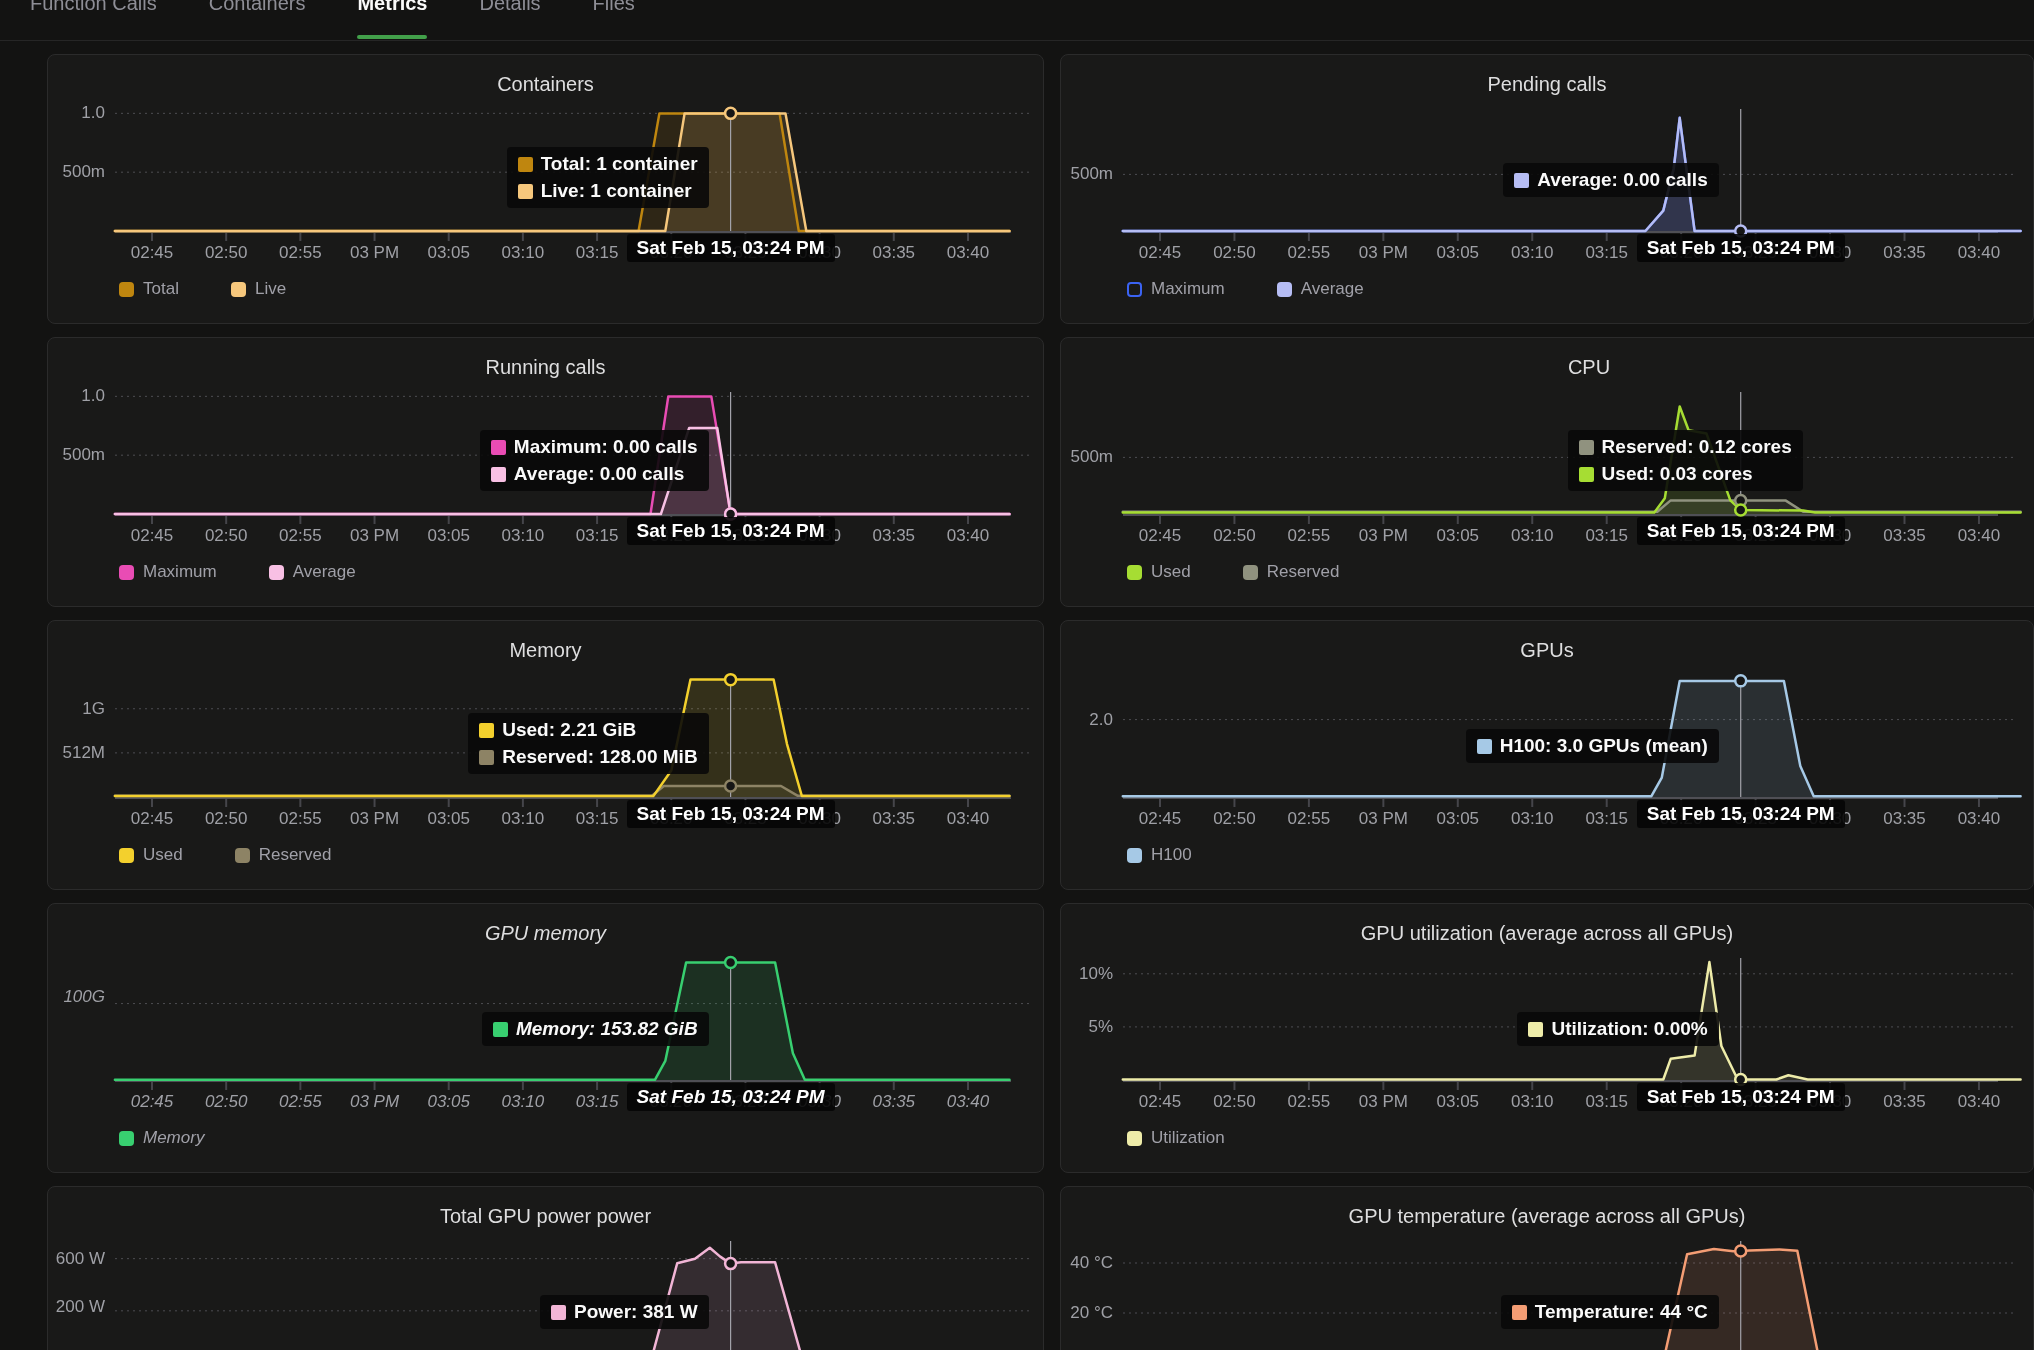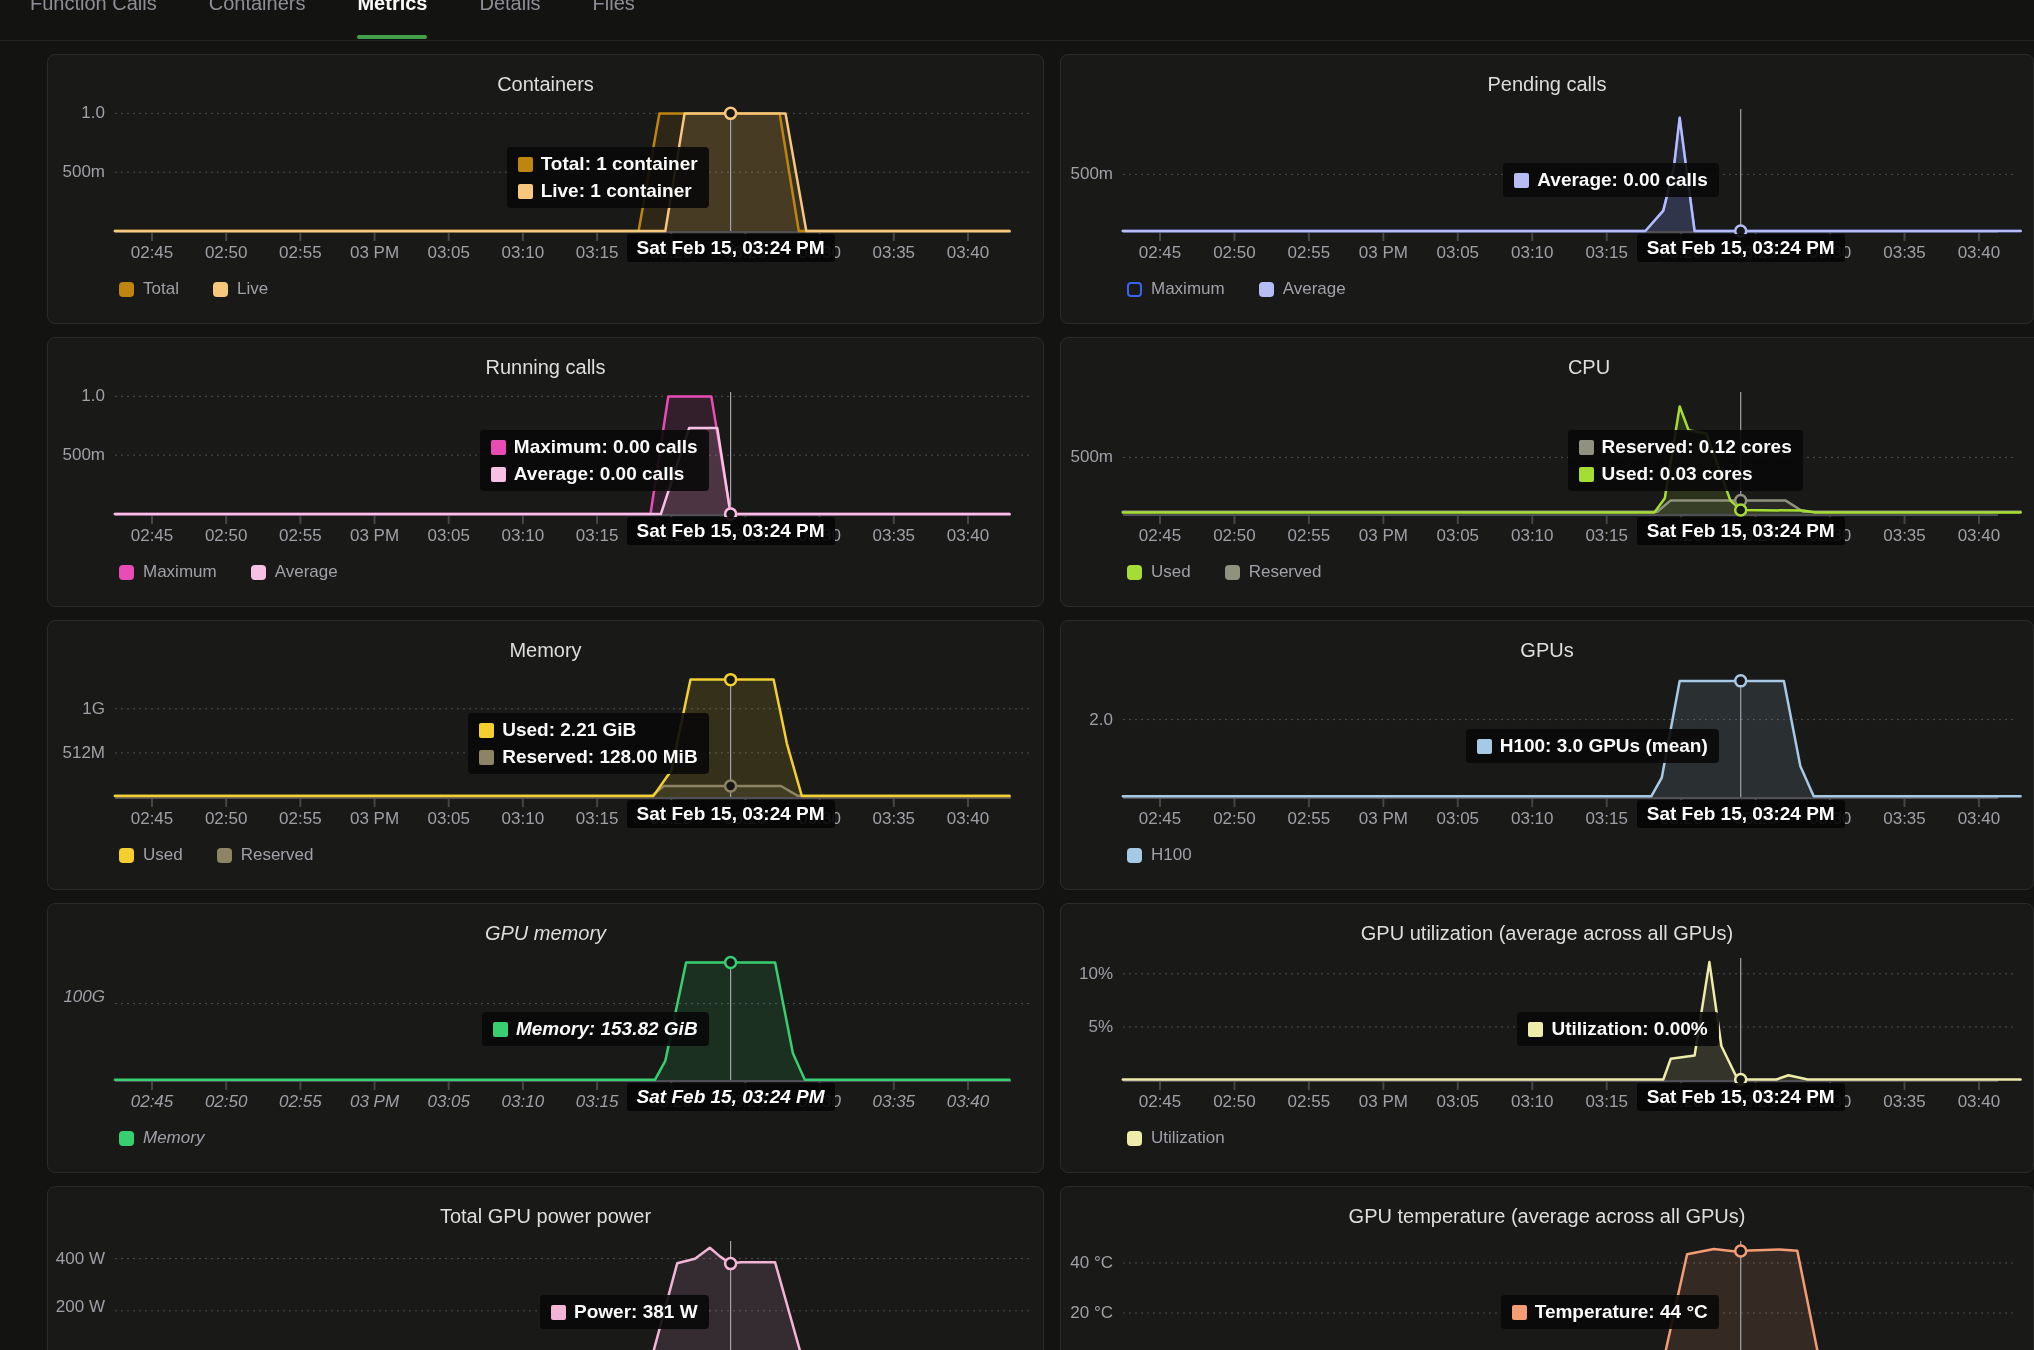--- a/index.html
+++ b/index.html
@@ -33,21 +33,21 @@
           z-index:6; }
   .vtip-row { display:flex; align-items:center; gap:8px; white-space:nowrap; }
   .vtip-sq { width:15px; height:15px; border-radius:2px; flex:none; }
   .vtip-txt { font-size:19px; font-weight:700; color:#fafafa; }
   
   .dtip { position:absolute; top:179px; transform:translateX(-50%);
           background:rgba(5,5,5,0.9); border-radius:3px; padding:3px 10px;
           font-size:19px; font-weight:700; color:#ffffff; white-space:nowrap;
           z-index:7; }
   
-  .legend { position:absolute; top:224px; display:flex; gap:34px;text-align:center; }
+  .legend { position:absolute; top:224px; display:flex; gap:52px;text-align:center; }
   .leg-item { display:flex; align-items:center; gap:9px; cursor:pointer; }
   .leg-sq { width:15px; height:15px; border-radius:4px; flex:none; }
   .leg-sq.outline { background:transparent !important; border:2.5px solid; }
   .leg-lbl { font-size:17px; color:#a0a0a8; }
 </style>
 </head>
 <body>
 
 <header class="tabbar">
     <div class="tab">
@@ -533,21 +533,21 @@
         <line x1="623.26" y1="178" x2="623.26" y2="186" stroke="#45454a" stroke-width="2"></line>
         <line x1="697.44" y1="178" x2="697.44" y2="186" stroke="#45454a" stroke-width="2"></line>
         <line x1="771.6200000000001" y1="178" x2="771.6200000000001" y2="186" stroke="#45454a" stroke-width="2"></line>
         <line x1="845.8000000000001" y1="178" x2="845.8000000000001" y2="186" stroke="#45454a" stroke-width="2"></line>
         <line x1="919.98" y1="178" x2="919.98" y2="186" stroke="#45454a" stroke-width="2"></line>
         <path d="M66.91,176 L66.9,175.5 L602.5,175.5 L629.2,76.3 L647.0,71.7 L661.8,60.7 L672.2,69.6 L682.6,76.6 L693.0,75.3 L727.1,75.3 L755.3,175.5 L961.5,175.5 L961.5208,176 Z" fill="rgba(242,181,214,0.13)" stroke="none"></path>
         <polyline points="66.9,175.5 602.5,175.5 629.2,76.3 647.0,71.7 661.8,60.7 672.2,69.6 682.6,76.6 693.0,75.3 727.1,75.3 755.3,175.5 961.5,175.5" fill="none" stroke="#f2b5d6" stroke-width="2.5" stroke-linejoin="round" stroke-linecap="round"></polyline>
         <line x1="682.604" y1="54" x2="682.604" y2="176" stroke="#a3a3aa" stroke-width="1.2"></line>
         <circle cx="682.604" cy="76.6086956521739" r="5.5" fill="#161616" stroke="#f2b5d6" stroke-width="2.5"></circle>
       </svg>
-      <div class="ylab" style="left: -23px; top: 61.6522px;">400 W</div>
+      <div class="ylab" style="left: -23px; top: 61.6522px;">600 W</div>
       <div class="ylab" style="left: -23px; top: 110px; text-align: right;">200 W</div>
       <div class="vtip" style="right: 334.396px; top: 108px;">
         <div class="vtip-row">
           <div class="vtip-sq" style="background: rgb(242, 181, 214);"></div>
           <div class="vtip-txt">Power: 381 W</div>
         </div>
       </div>
     </div>
     <div class="card" style="width: 974px;">
       <div class="card-title">GPU temperature (average across all GPUs)</div>

